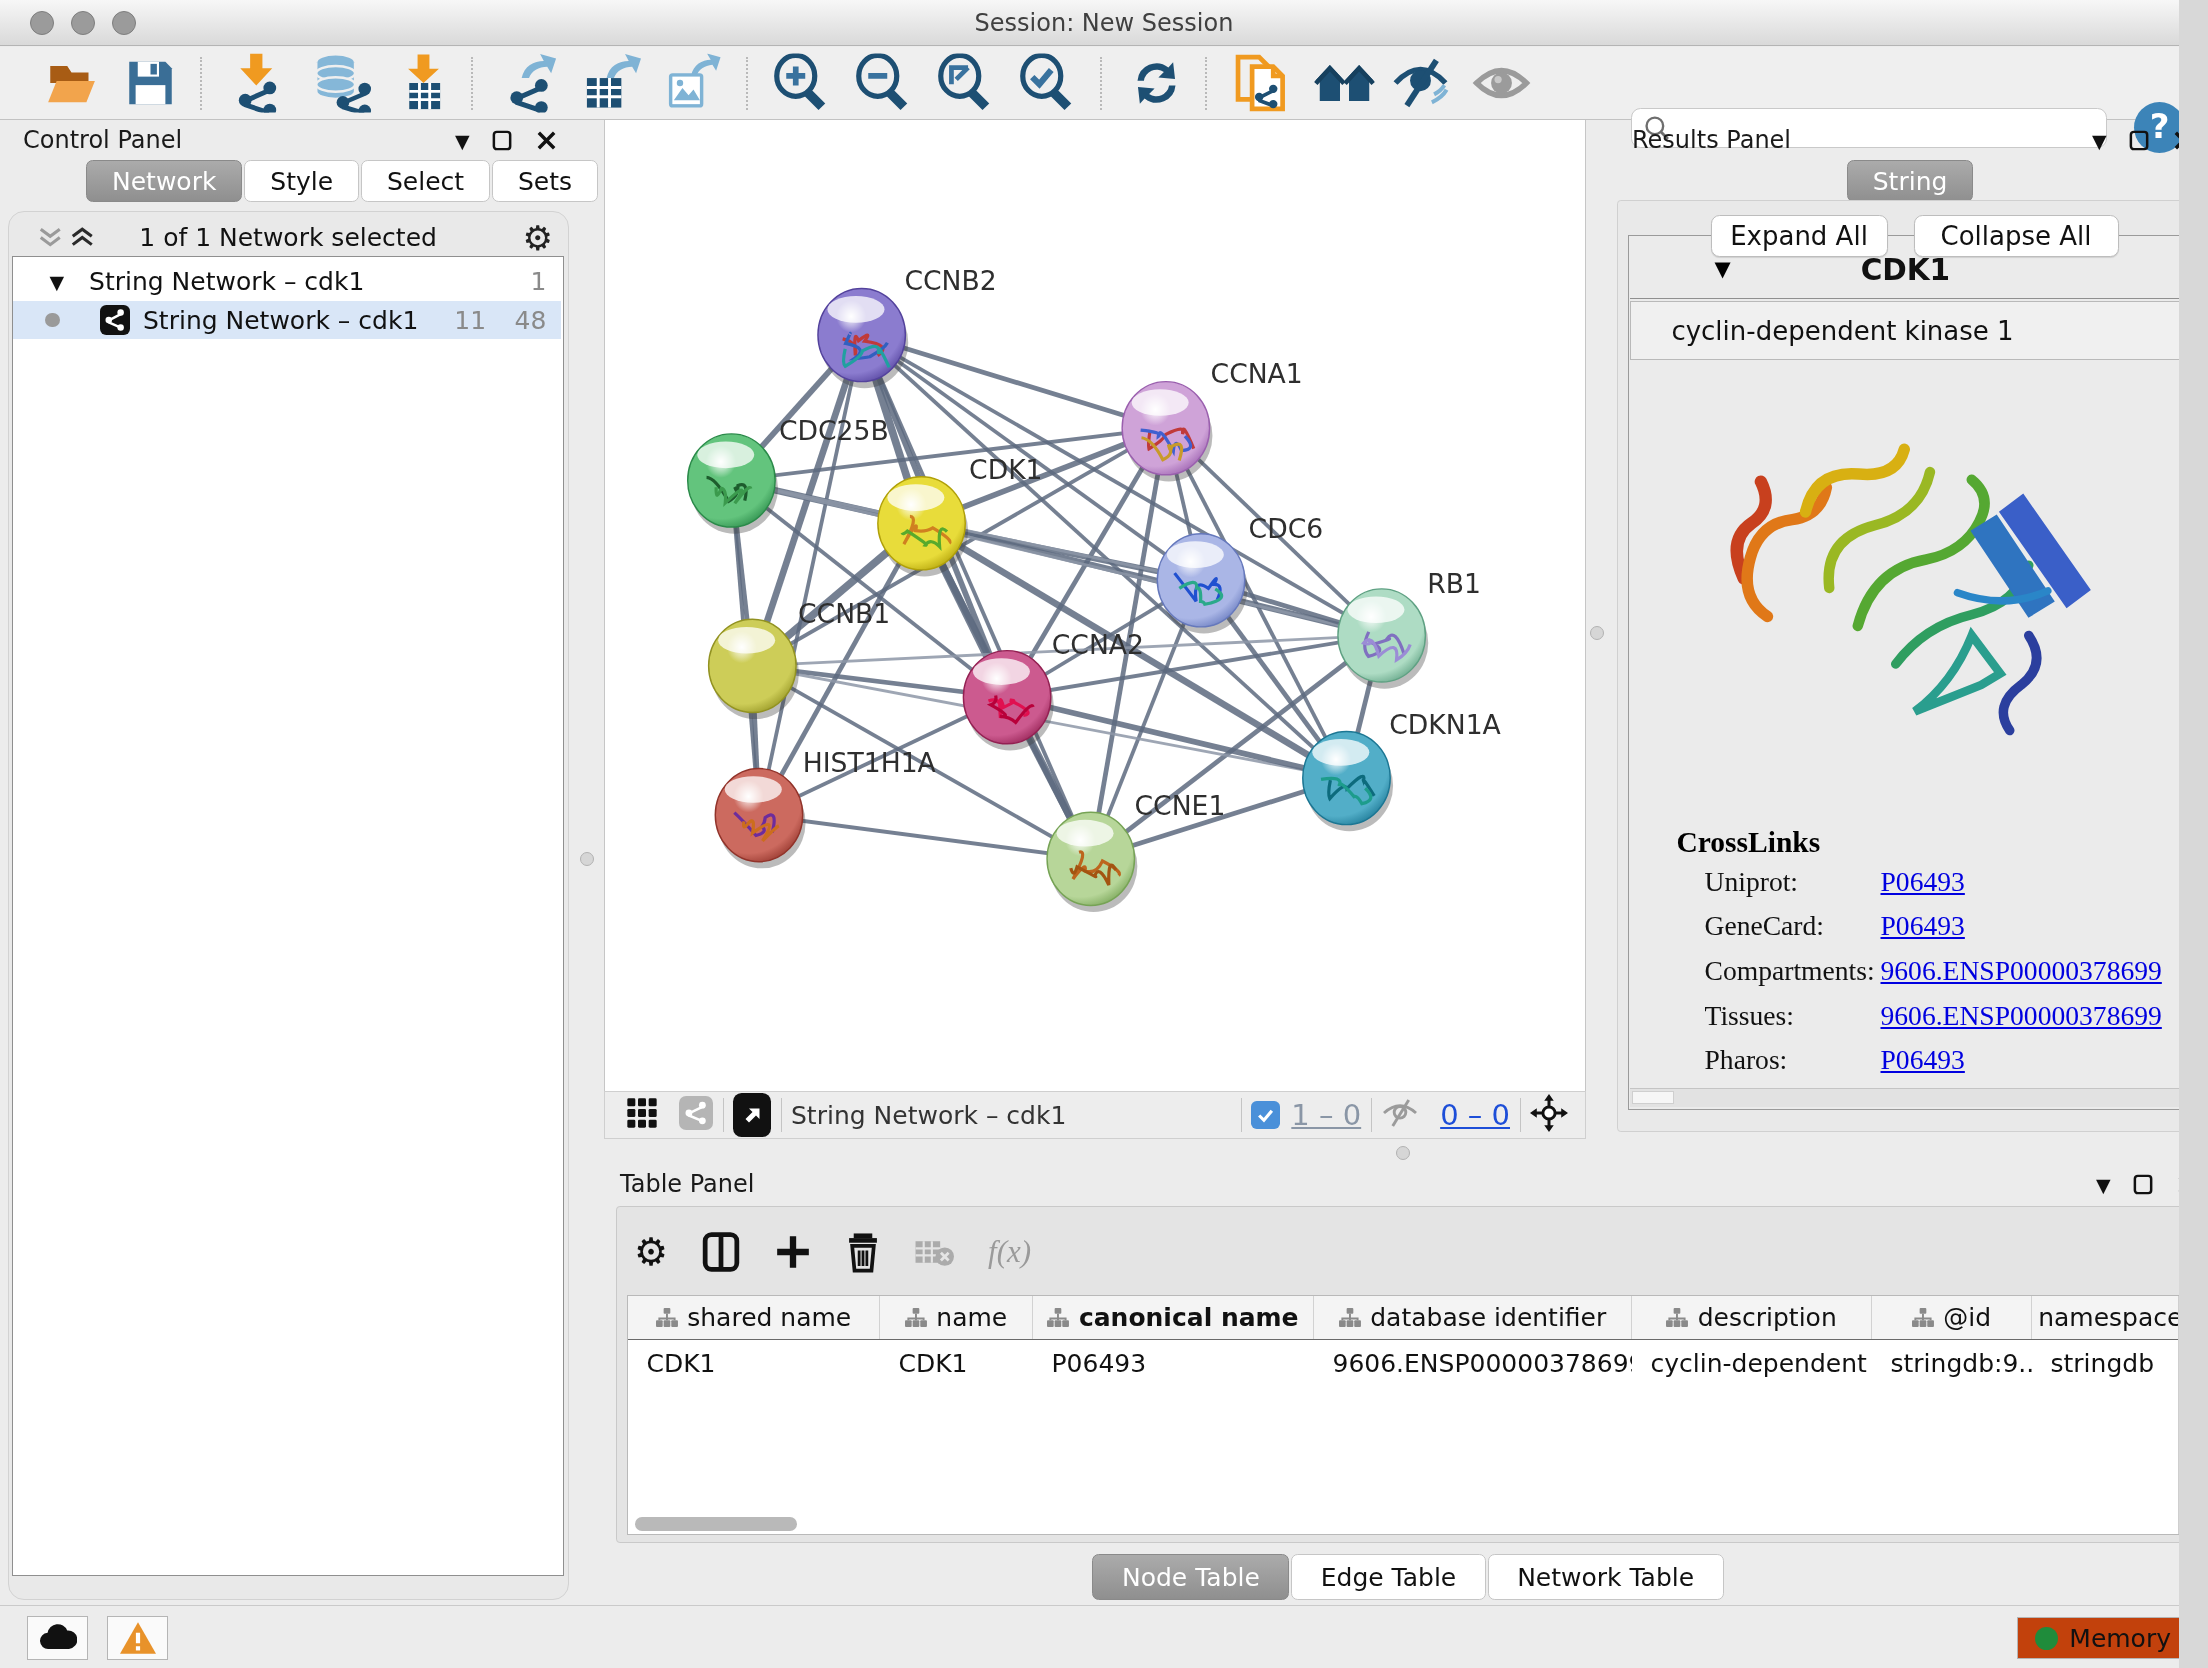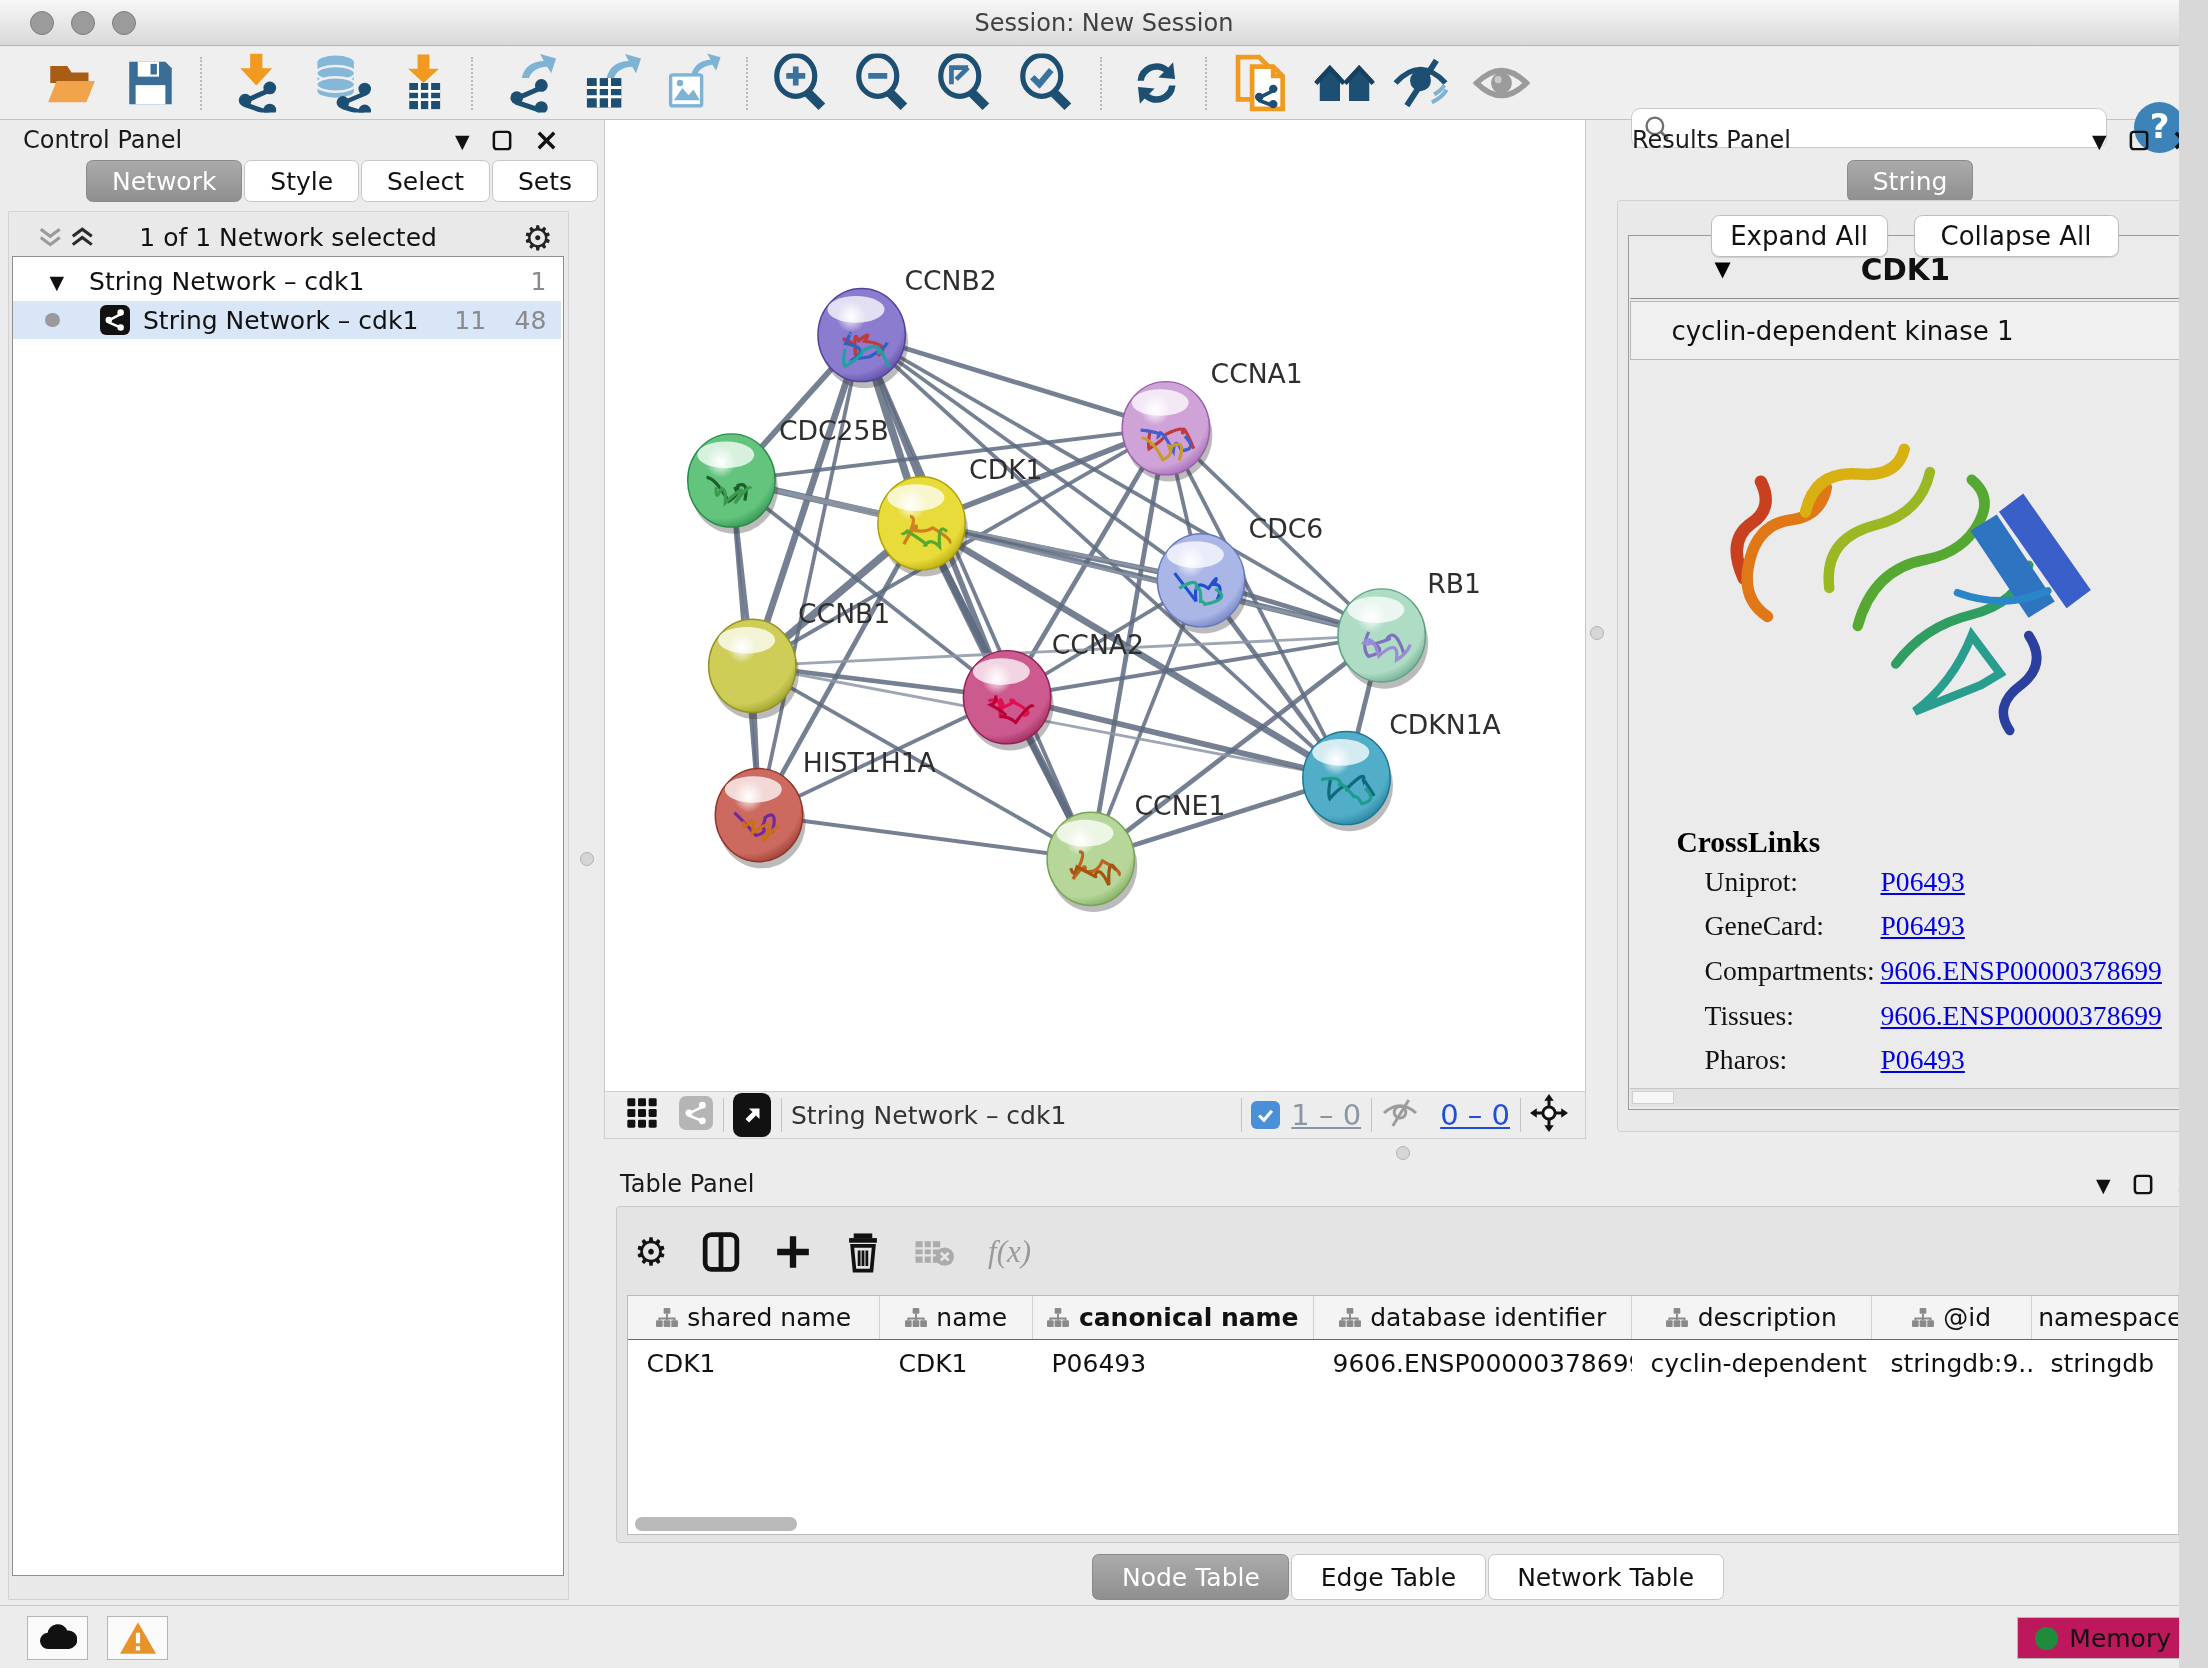--- a/index.html
+++ b/index.html
@@ -29,21 +29,21 @@
   
   .panel-title { font-size:24px; color:#1a1a1a; }
   .panelbtns { position:absolute; display:flex; gap:21px; align-items:center; }
   .tri { font-size:19px; color:#111; }
   .tab { display:inline-block; border:1px solid #c6c6c6; background:#fff; color:#111;
     border-radius:6.7px; font-size:25px; padding:5.7px 25px; margin-right:1.9px; text-align:center; }
   .tab.sel { background:linear-gradient(#ababab,#8f8f8f); color:#fff; border-color:#8a8a8a;text-align:center; }
 
   
   .cp-sub { position:absolute; left:7.6px; top:211px; width:561px; height:1389px; background:#e9e9e9;
-    border:1px solid #d2d2d2; border-radius:1px; }
+    border:1px solid #d2d2d2; border-radius:16px; }
   .cp-listbox { position:absolute; left:3.8px; top:44px; width:552px; height:1320px; background:#fff;
     border:1.9px solid #8f8f8f; }
   .cp-row { position:absolute; left:0; width:548px; height:38px; display:flex; align-items:center; font-size:25px; color:#111; }
   .cp-row .num { color:#8a8a8a; }
 
   
   .canvas { position:absolute; left:604px; top:120px; width:982px; height:971px; background:#ffffff;
     border-left:1px solid #c6c6c6; border-right:1px solid #c6c6c6; }
   .netbar { position:absolute; left:604px; top:1091px; width:982px; height:48px; background:#ededed;
     border:1px solid #cfcfcf; display:flex; align-items:center; }
@@ -81,21 +81,21 @@
   .tbl-row { position:absolute; left:0; top:46px; height:42px; display:flex; }
   .td { font-size:25px; color:#111; padding-left:19px; display:flex; align-items:center; overflow:hidden; white-space:nowrap; flex:none; }
   .vscroll { position:absolute; right:0; top:0; width:15px; height:100%; background:#f4f4f4; border-left:1px solid #cfcfcf; }
   .hthumb { position:absolute; left:7.6px; top:221px; width:162px; height:14.3px; background:#b9b9b9; border-radius:7.6px; }
   .bottom-tabs { position:absolute; left:616px; top:1554px; width:1586px; text-align:center; }
 
   
   .statusbar { position:absolute; left:0; top:1605px; width:2208px; height:63px; background:#ececec; border-top:1px solid #cacaca; }
   .sq-btn { position:absolute; top:9.5px; width:61px; height:44px; background:#fafafa; border:1.9px solid #b5b5b5;
     display:flex; align-items:center; justify-content:center; }
-  .mem-btn { position:absolute; right:19px; top:11.4px; height:42px; background:#be185d; border:1.9px solid #b5b5b5;
+  .mem-btn { position:absolute; right:19px; top:11.4px; height:42px; background:#c2410c; border:1.9px solid #b5b5b5;
     display:flex; align-items:center; gap:11.4px; padding:0 17px; font-size:25px; color:#111; }
   .memdot { width:23px; height:23px; border-radius:50%; background:#1f8c3b; }
 
   .dot-handle { position:absolute; width:14.3px; height:14.3px; border-radius:50%; background:#d6d6d6; border:1px solid #b2b2b2; }
   .fx { font-family:"Liberation Serif","DejaVu Serif",serif; font-style:italic; font-size:31px; color:#9a9a9a; }
 </style>
 </head>
 <body>
 
 <div class="window">

